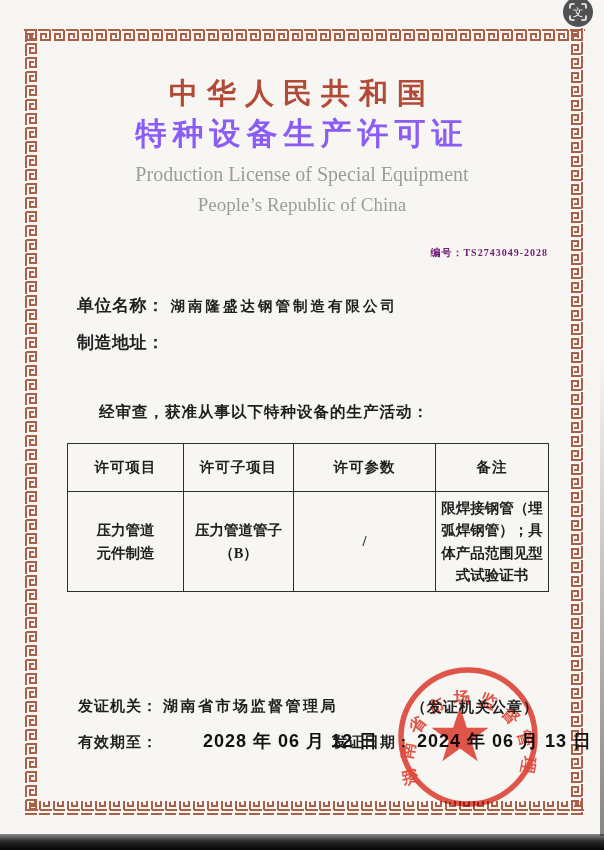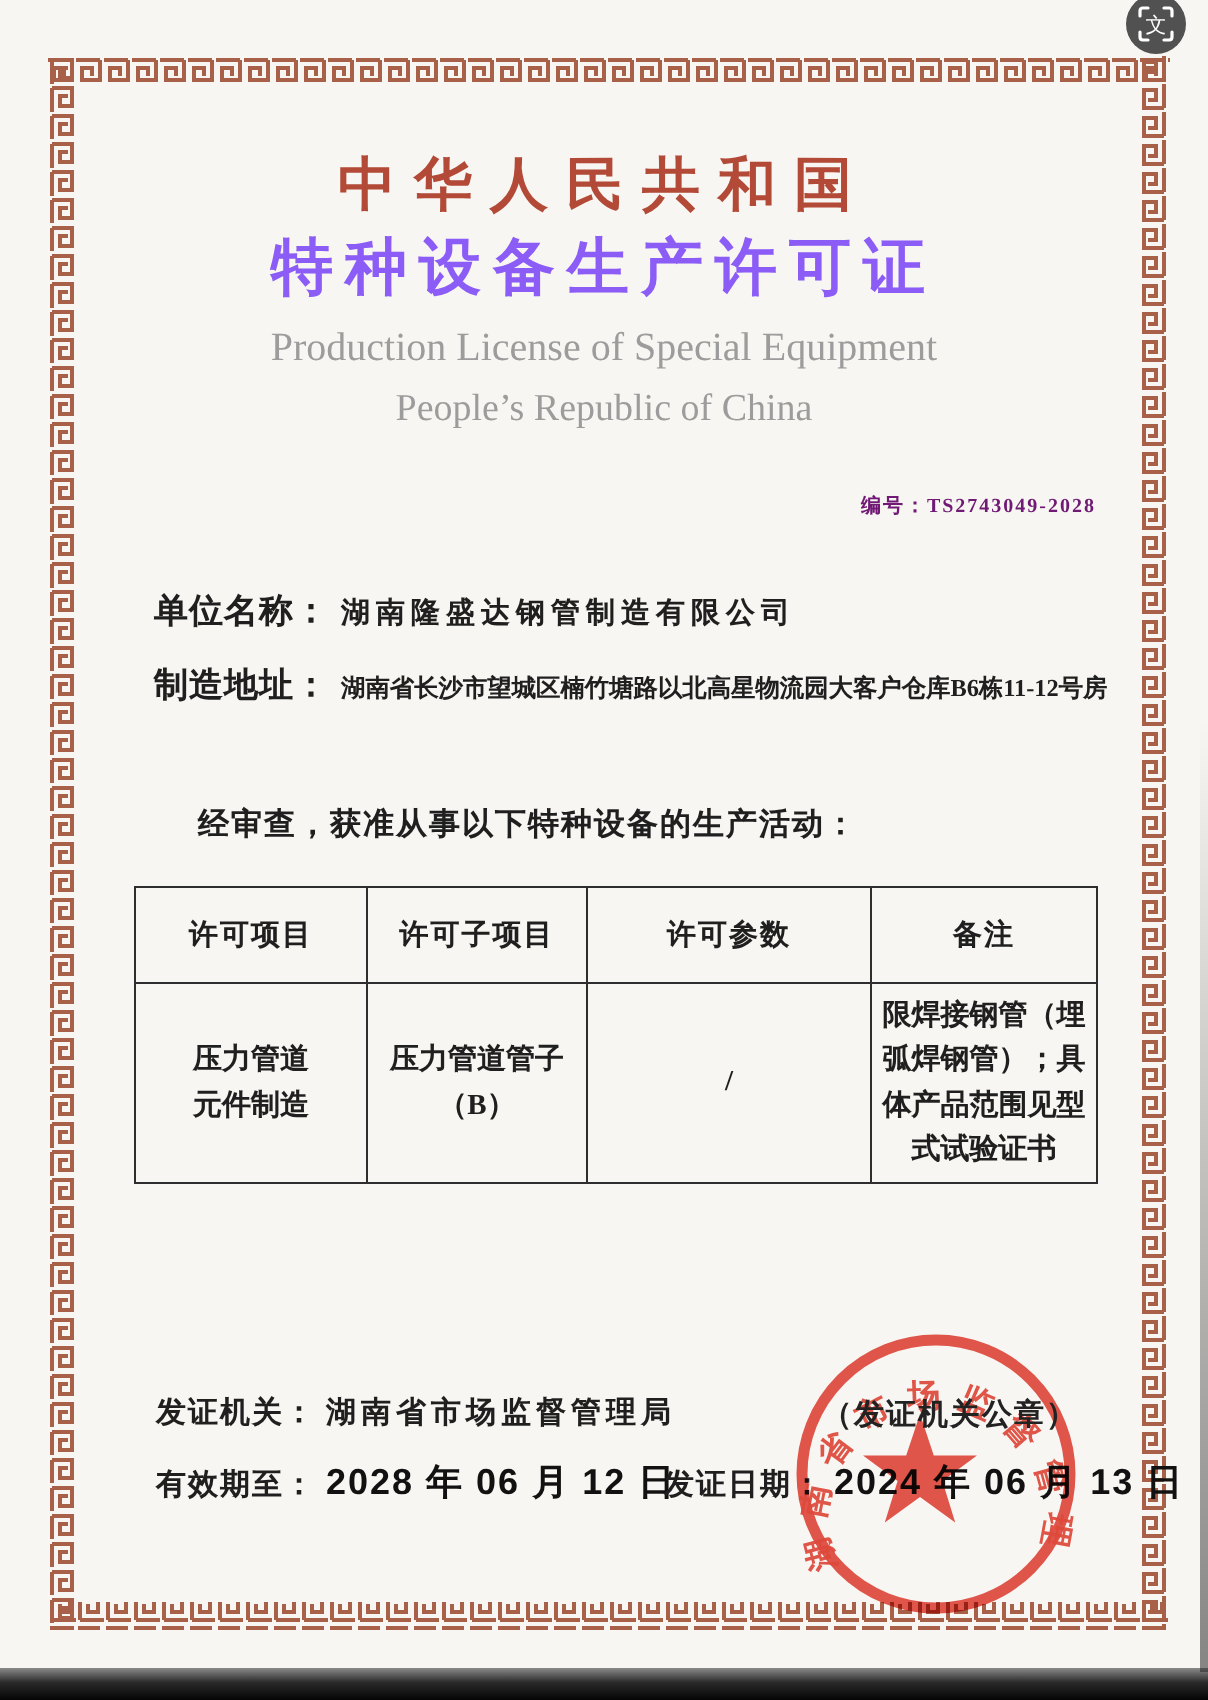--- a/index.html
+++ b/index.html
@@ -64,21 +64,21 @@
   .c1{width:116px}.c2{width:110px}.c3{width:142px}.c4{width:113px}
   .footer-line{position:absolute;display:flex;align-items:baseline;white-space:nowrap;}
   .f-label{font-size:15px;font-weight:bold;color:#1f1f1f;letter-spacing:1px;}
   .f-value-cn{font-size:15px;font-weight:bold;color:#1f1f1f;letter-spacing:2.5px;margin-left:5px;}
   .f-date{
     font-size:18px;font-weight:bold;color:#111;margin-left:5px;letter-spacing:1px;
     font-family:Liberation Sans, sans-serif;
   }
   .issuer-row{left:78px;top:697px;}
   .seal-note{position:absolute;left:411px;top:698px;font-size:15px;font-weight:bold;color:#222;letter-spacing:1px;z-index:3;}
-  .valid-row{left:78px;top:729px;}
+  .valid-row{left:78px;top:729px;gap:40px;}
   .issue-row{left:332px;top:729px;z-index:1;text-align:center;}
   .seal{
     position:absolute;left:392px;top:661px;width:152px;height:152px;z-index:2;
     mix-blend-mode:multiply;opacity:.92;pointer-events:none;
   }
 </style>
 </head>
 <body>
 
 <div class="paper">
@@ -115,21 +115,20 @@
     <span>编号：</span><span>TS2743049-2028</span>
   </div>
 
   <div class="fields">
     <div class="field-row">
       <span class="field-label">单位名称：</span>
       <span class="field-value v-name">湖南隆盛达钢管制造有限公司</span>
     </div>
     <div class="field-row">
       <span class="field-label">制造地址：</span>
-      <span class="field-value v-addr">湖南省长沙市望城区楠竹塘路以北高星物流园大客户仓库B6栋11-12号房</span>
     </div>
   </div>
 
   <div class="statement">经审查，获准从事以下特种设备的生产活动：</div>
 
   <table class="license">
     <colgroup>
       <col class="c1">
         <col class="c2">
         <col class="c3">

